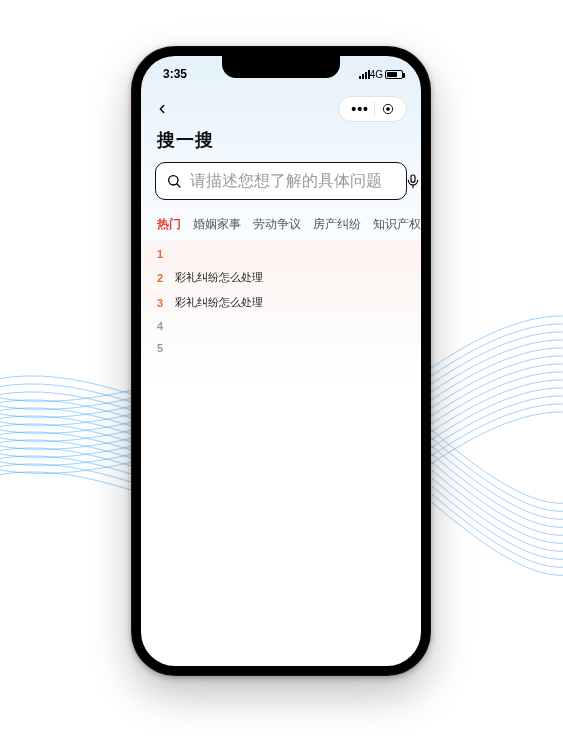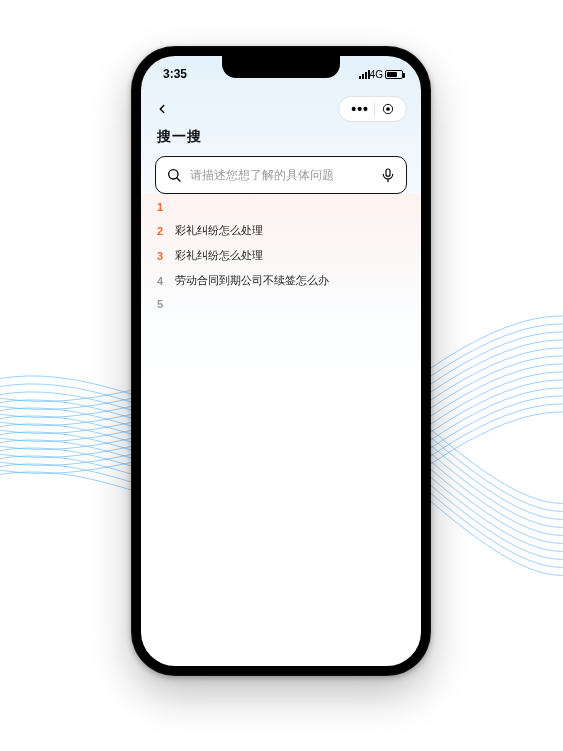--- a/index.html
+++ b/index.html
@@ -105,21 +105,21 @@
     display:flex; align-items:center; gap:0;
     background:#fff; border:1px solid #e2e2e2; border-radius:16px;
     height:26px; padding:0 7px;
   }
   .nav-actions .dots { font-size:14px; font-weight:700; letter-spacing:1px; padding:0 5px; }
   .nav-actions .divider { width:1px; height:14px; background:#e2e2e2; }
   .nav-actions .target { padding:0 4px 0 6px; display:flex; align-items:center; }
 
   
   .page-title {
-    font-size: 14px;
+    font-size: 18px;
     font-weight: 800;
     color: #111;
     padding: 2px 16px 10px 16px;
     letter-spacing: 1px;
   }
 
   
   .search-wrap { padding: 0 14px; }
   .search-box {
     display:flex; align-items:center;
@@ -127,21 +127,21 @@
     border: 1.5px solid #111;
     border-radius: 10px;
     background: #fff;
     padding: 0 10px;
     gap: 8px;
   }
   .search-icon { flex: 0 0 auto; display:flex; }
   .search-input {
     flex: 1 1 auto;
     border: none; outline: none;
-    font-size: 12px;
+    font-size: 16px;
     color: #333;
     background: transparent;
   }
   .search-input::placeholder { color: #9a9a9a; }
   .mic-icon { flex:0 0 auto; display:flex; }
 
   
   .tabs {
     display:flex; gap: 12px;
     padding: 16px 16px 8px 16px;
@@ -253,36 +253,43 @@
         <span class="mic-icon">
           <svg width="16" height="16" viewBox="0 0 24 24" fill="none" stroke="#000" stroke-width="1.8" stroke-linecap="round" stroke-linejoin="round">
             <rect x="9" y="3" width="6" height="11" rx="3"></rect>
             <path d="M5 11a7 7 0 0 0 14 0"></path>
             <line x1="12" y1="18" x2="12" y2="22"></line>
           </svg>
         </span>
       </div>
     </div>
 
+    <div class="tabs">
+      <span class="tab active">热门</span>
+      <span class="tab">婚姻家事</span>
+      <span class="tab">劳动争议</span>
+      <span class="tab">房产纠纷</span>
+      <span class="tab">知识产权</span>
+
+    </div>
 
     <div class="hot-list">
       <div class="hot-item">
         <span class="hot-rank">1</span>
       </div>
       <div class="hot-item">
         <span class="hot-rank">2</span>
         <span>彩礼纠纷怎么处理</span>
       </div>
       <div class="hot-item">
         <span class="hot-rank">3</span>
         <span>彩礼纠纷怎么处理</span>
       </div>
       <div class="hot-item">
         <span class="hot-rank">4</span>
-        <span>劳动合同到期公司不续签怎么办</span>
       </div>
       <div class="hot-item">
         <span class="hot-rank">5</span>
       </div>
     </div>
 
   </div>
 </div>
 
 </body></html>

